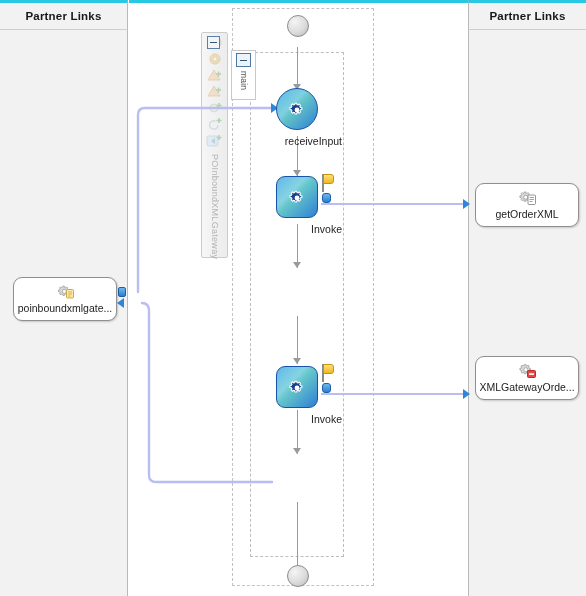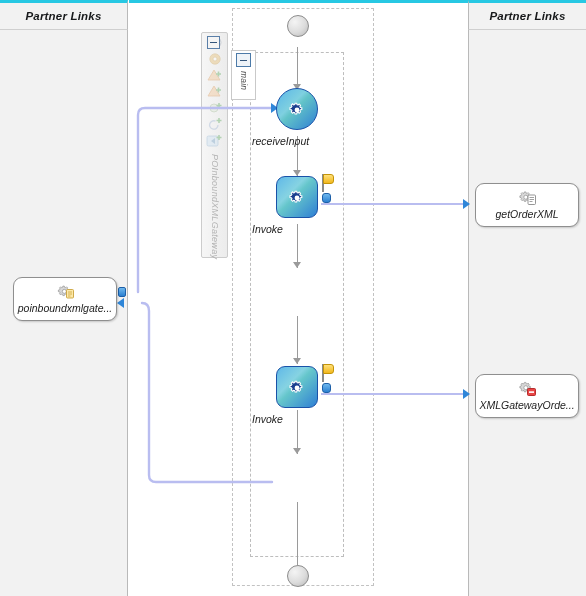--- a/index.html
+++ b/index.html
@@ -2,21 +2,21 @@
 <html><head>
 <meta charset="utf-8">
 <style>
   html,body{margin:0;padding:0;}
   body{
     width:586px;height:596px;overflow:hidden;
     font-family:"Liberation Sans", sans-serif;
     background:#ffffff;
     position:relative;
   }
-  #root{position:absolute;left:0;top:0;width:584px;height:596px;font-style:italic;}
+  #root{position:absolute;left:0;top:0;width:584px;height:596px;}
 
   
   .lane{
     position:absolute;top:0;height:596px;
     background-color:#f2f2f2;
     background-image:radial-gradient(#dcdcdc 0.6px, transparent 0.6px);
     background-size:4px 4px;
     box-sizing:border-box;
   }
   .lane.left{left:0;width:128px;border-right:1px solid #b9b9b9;}
@@ -105,21 +105,21 @@
   }
 
   
   .terminal{
     position:absolute;width:22px;height:22px;border-radius:50%;
     background:radial-gradient(circle at 34% 30%, #f4f4f4 0%, #dcdcdc 55%, #b6b6b6 100%);
     border:1px solid #8c8c8c;box-sizing:border-box;
   }
 
   
-  .node{position:absolute;width:90px;text-align:left;left:252px;}
+  .node{position:absolute;width:90px;text-align:right;left:252px;}
   .node .label{
     font-size:10.5px;color:#1d1d1d;margin-top:3px;white-space:nowrap;
   }
   .shape-wrap{position:relative;height:44px;}
 
   
   .ic-receive{
     position:absolute;left:50%;transform:translateX(-50%);
     width:42px;height:42px;border-radius:50%;
     background:linear-gradient(135deg,#59b6e8 0%,#7fd0e0 38%,#62c3c8 48%,#2f7fd4 100%);
@@ -362,21 +362,21 @@
       <svg width="20" height="17" viewBox="0 0 20 17">
         <path d="M8 1.2l1.2.3.85-.9 1.2 1.2-.6 1.05.5.95 1.3.25v1.7l-1.3.25-.5.95.6 1.05-1.2 1.2-.85-.9-1.2.3-.3 1.3H6.2l-.3-1.3-1.2-.3-.85.9L2.65 8.0l.6-1.05-.5-.95-1.3-.25v-1.7l1.3-.25.5-.95-.6-1.05L3.85.6l.85.9L5.9 1.2l.3-1.3h1.5z" transform="translate(2,2.2) scale(0.95)" fill="#d8d8d8" stroke="#9a9a9a" stroke-width=".8"></path>
         <circle cx="9.3" cy="7.4" r="2" fill="#ffffff" stroke="#9a9a9a" stroke-width=".8"></circle>
         <rect x="11.5" y="5.5" width="7" height="8.5" rx="1" fill="#fde9a9" stroke="#c9a13a" stroke-width=".9"></rect>
         <path d="M13 8h4M13 10h4M13 12h2.5" stroke="#c9a13a" stroke-width=".8"></path>
       </svg>
     </div>
     <div class="pl-label">poinboundxmlgate...</div>
   </div>
 
-  <div class="plbox" style="left:475px;top:374px">
+  <div class="plbox" style="left:475px;top:356px">
     <div class="pl-ico">
       <svg width="20" height="17" viewBox="0 0 20 17">
         <path d="M8 1.2l1.2.3.85-.9 1.2 1.2-.6 1.05.5.95 1.3.25v1.7l-1.3.25-.5.95.6 1.05-1.2 1.2-.85-.9-1.2.3-.3 1.3H6.2l-.3-1.3-1.2-.3-.85.9L2.65 8.0l.6-1.05-.5-.95-1.3-.25v-1.7l1.3-.25.5-.95-.6-1.05L3.85.6l.85.9L5.9 1.2l.3-1.3h1.5z" transform="translate(1.5,1.5) scale(0.95)" fill="#d8d8d8" stroke="#9a9a9a" stroke-width=".8"></path>
         <circle cx="8.8" cy="6.7" r="2" fill="#ffffff" stroke="#9a9a9a" stroke-width=".8"></circle>
         <rect x="10.5" y="7.5" width="8" height="7" rx="1" fill="#e84545" stroke="#b02020" stroke-width=".9"></rect>
         <rect x="12" y="10.3" width="5" height="1.6" fill="#ffffff"></rect>
       </svg>
     </div>
     <div class="pl-label">XMLGatewayOrde...</div>
   </div>

